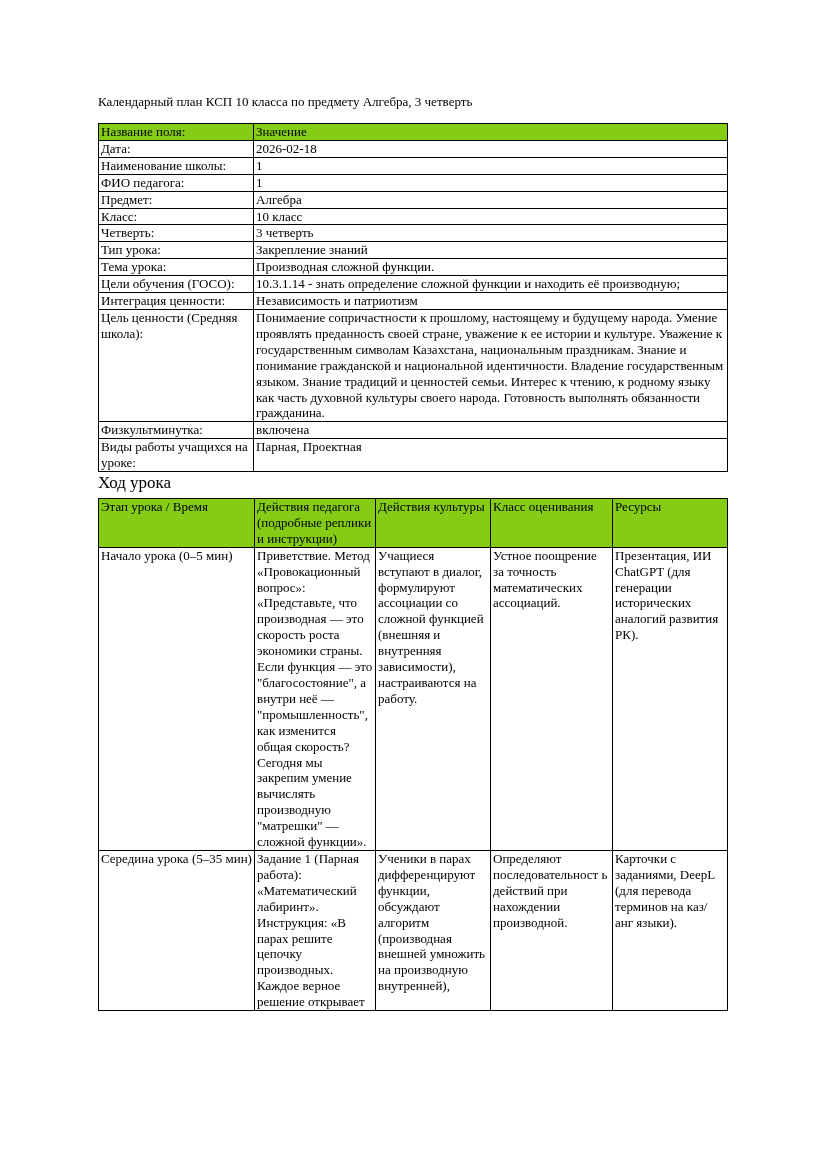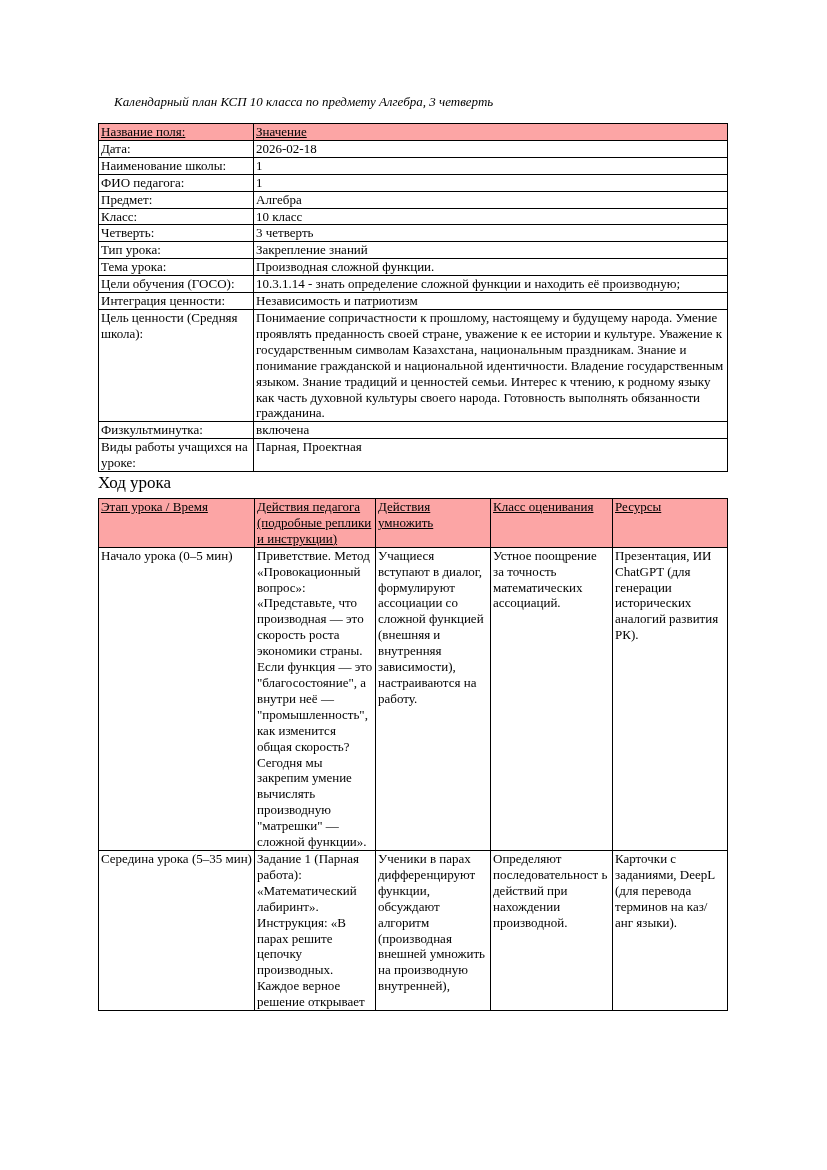--- a/index.html
+++ b/index.html
@@ -14,38 +14,37 @@
   }
   .doc {
     box-sizing: border-box;
     width: 827px;
     height: 1170px;
     padding: 94px 100px 0 98px;
   }
   .title {
     font-size: 13px;
     line-height: 16px;
-    margin: 0 0 13px 16px;
-    font-style: italic;
+    margin: 0 0 13px 0;
   }
   table {
     border-collapse: collapse;
     table-layout: fixed;
     width: 629px;
     font-size: 13px;
   }
   td {
     border: 1px solid #000000;
     vertical-align: top;
     padding: 0 2px;
     line-height: 15.9px;
     overflow-wrap: break-word;
     word-wrap: break-word;
   }
-  tr.head td { background: #fca5a5; text-decoration: underline; }
+  tr.head td { background: #84cc16; }
   table.info .c1 { width: 155px; }
   table.info .c2 { width: 474px; }
   .subtitle {
     font-size: 17px;
     line-height: 16px;
     margin: 3px 0 7px 0;
   }
   table.lesson .lc1 { width: 156px; }
   table.lesson .lc2 { width: 121px; }
   table.lesson .lc3 { width: 115px; }
@@ -131,21 +130,21 @@
         <col class="lc1">
         <col class="lc2">
         <col class="lc3">
         <col class="lc4">
         <col class="lc5">
       </colgroup>
     <tbody>
       <tr class="head">
         <td>Этап урока / Время</td>
         <td>Действия педагога (подробные реплики и инструкции)</td>
-        <td>Действия умножить</td>
+        <td>Действия культуры</td>
         <td>Класс оценивания</td>
         <td>Ресурсы</td>
       </tr>
       <tr>
         <td>Начало урока (0–5 мин)</td>
         <td>Приветствие. Метод «Провокационный вопрос»: «Представьте, что производная — это скорость роста экономики страны. Если функция — это "благосостояние", а внутри неё — "промышленность", как изменится общая скорость? Сегодня мы закрепим умение вычислять производную "матрешки" — сложной функции».</td>
         <td>Учащиеся вступают в диалог, формулируют ассоциации со сложной функцией (внешняя и внутренняя зависимости), настраиваются на работу.</td>
         <td>Устное поощрение за точность математических ассоциаций.</td>
         <td>Презентация, ИИ ChatGPT (для генерации исторических аналогий развития РК).</td>
       </tr>

